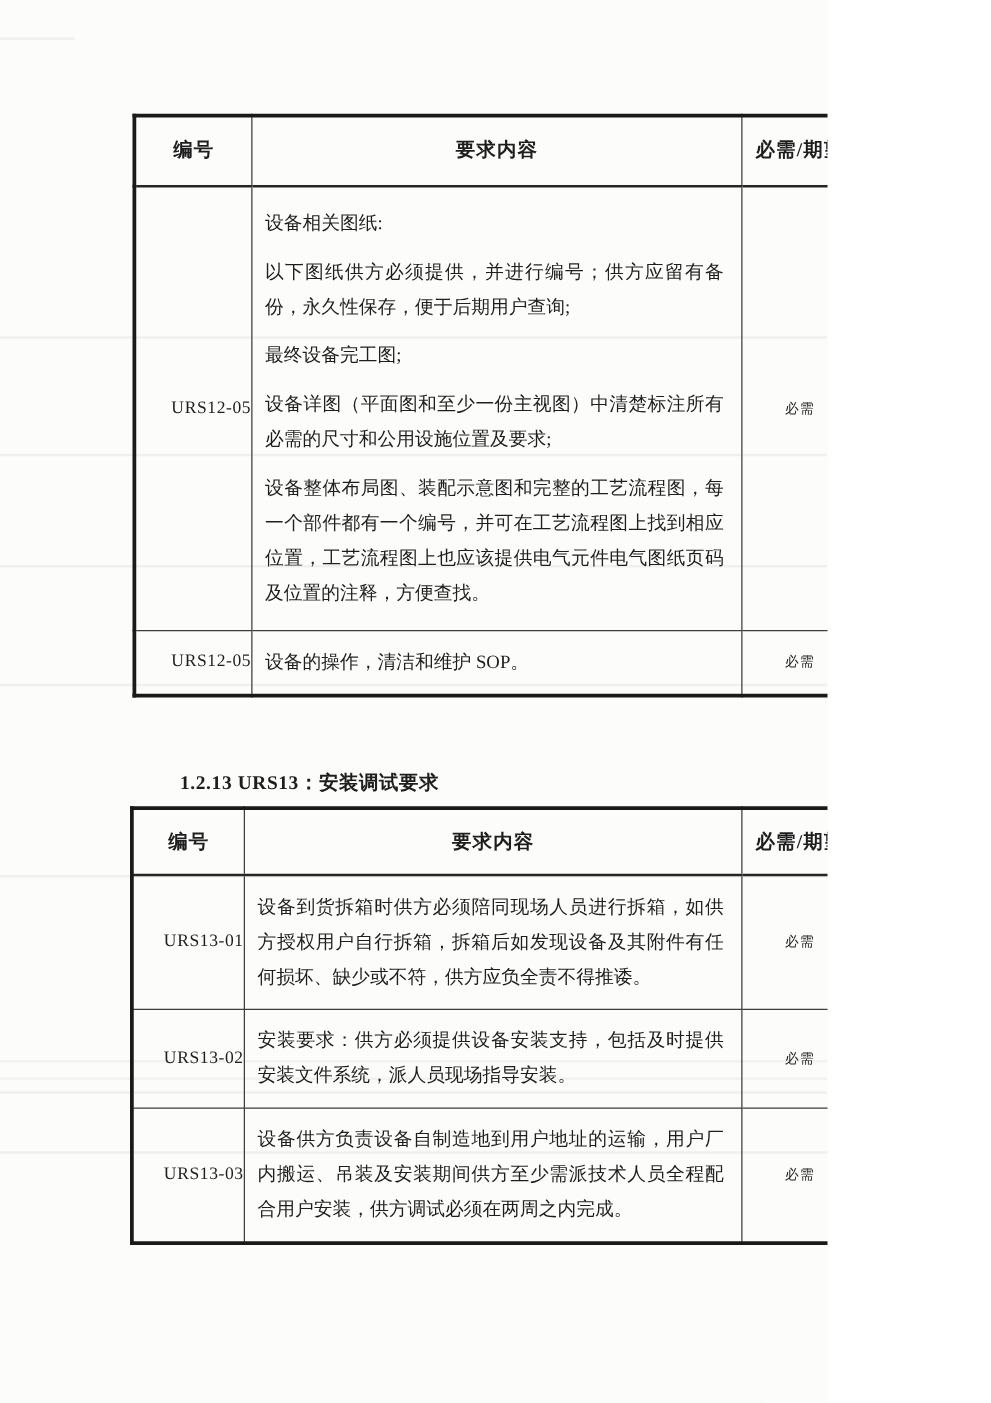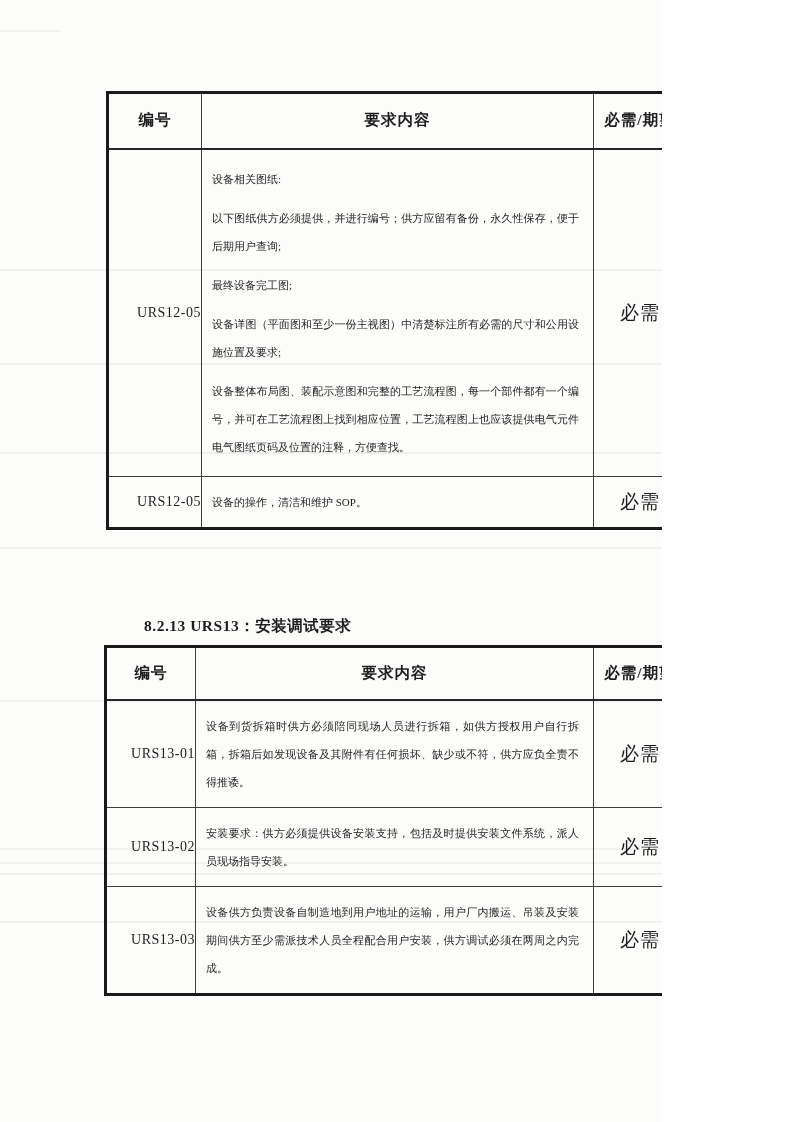--- a/index.html
+++ b/index.html
@@ -53,34 +53,34 @@
 
   td.id-cell {
     text-align: right;
     vertical-align: middle;
     font-size: 14px;
     letter-spacing: 0.5px;
     white-space: nowrap;
   }
   td.content-cell {
     vertical-align: middle;
-    font-size: 11px;
+    font-size: 15px;
     text-align: justify;
     padding: 4px 14px 4px 10px;
     margin-left: 16px;
   }
   td.content-cell p {
     margin: 7px 0;
     line-height: 28px;
   }
   td.content-cell.multi p { margin: 11px 0; }
   td.pri-cell {
     text-align: center;
     vertical-align: middle;
-    font-size: 19px;
+    font-size: 11px;
     letter-spacing: 1px;
   }
 
   
   #table-urs12 tr.hdr  { height: 56px; }
   #table-urs12 tr.r0   { height: 314px; }
   #table-urs12 tr.r1   { height: 49px; }
   #table-urs12 tr.r2   { height: 49px; }
   #table-urs12 tr.r3   { height: 52px; }
 
@@ -144,21 +144,21 @@
       <tr class="r3">
         <td class="id-cell">URS12-05</td>
         <td class="content-cell">
           <p>设备的操作，清洁和维护 SOP。</p>
         </td>
         <td class="pri-cell">必需</td>
       </tr>
     </tbody>
   </table>
 
-  <div class="section-heading">8.2.13 URS13：安装调试要求</div>
+  <div class="section-heading">1.2.13 URS13：安装调试要求</div>
 
   <table class="urs-table" id="table-urs13">
     <colgroup>
       <col style="width:90px">
       <col style="width:398px">
       <col style="width:94px">
     </colgroup>
     <thead>
       <tr class="hdr">
         <th>编号</th>

